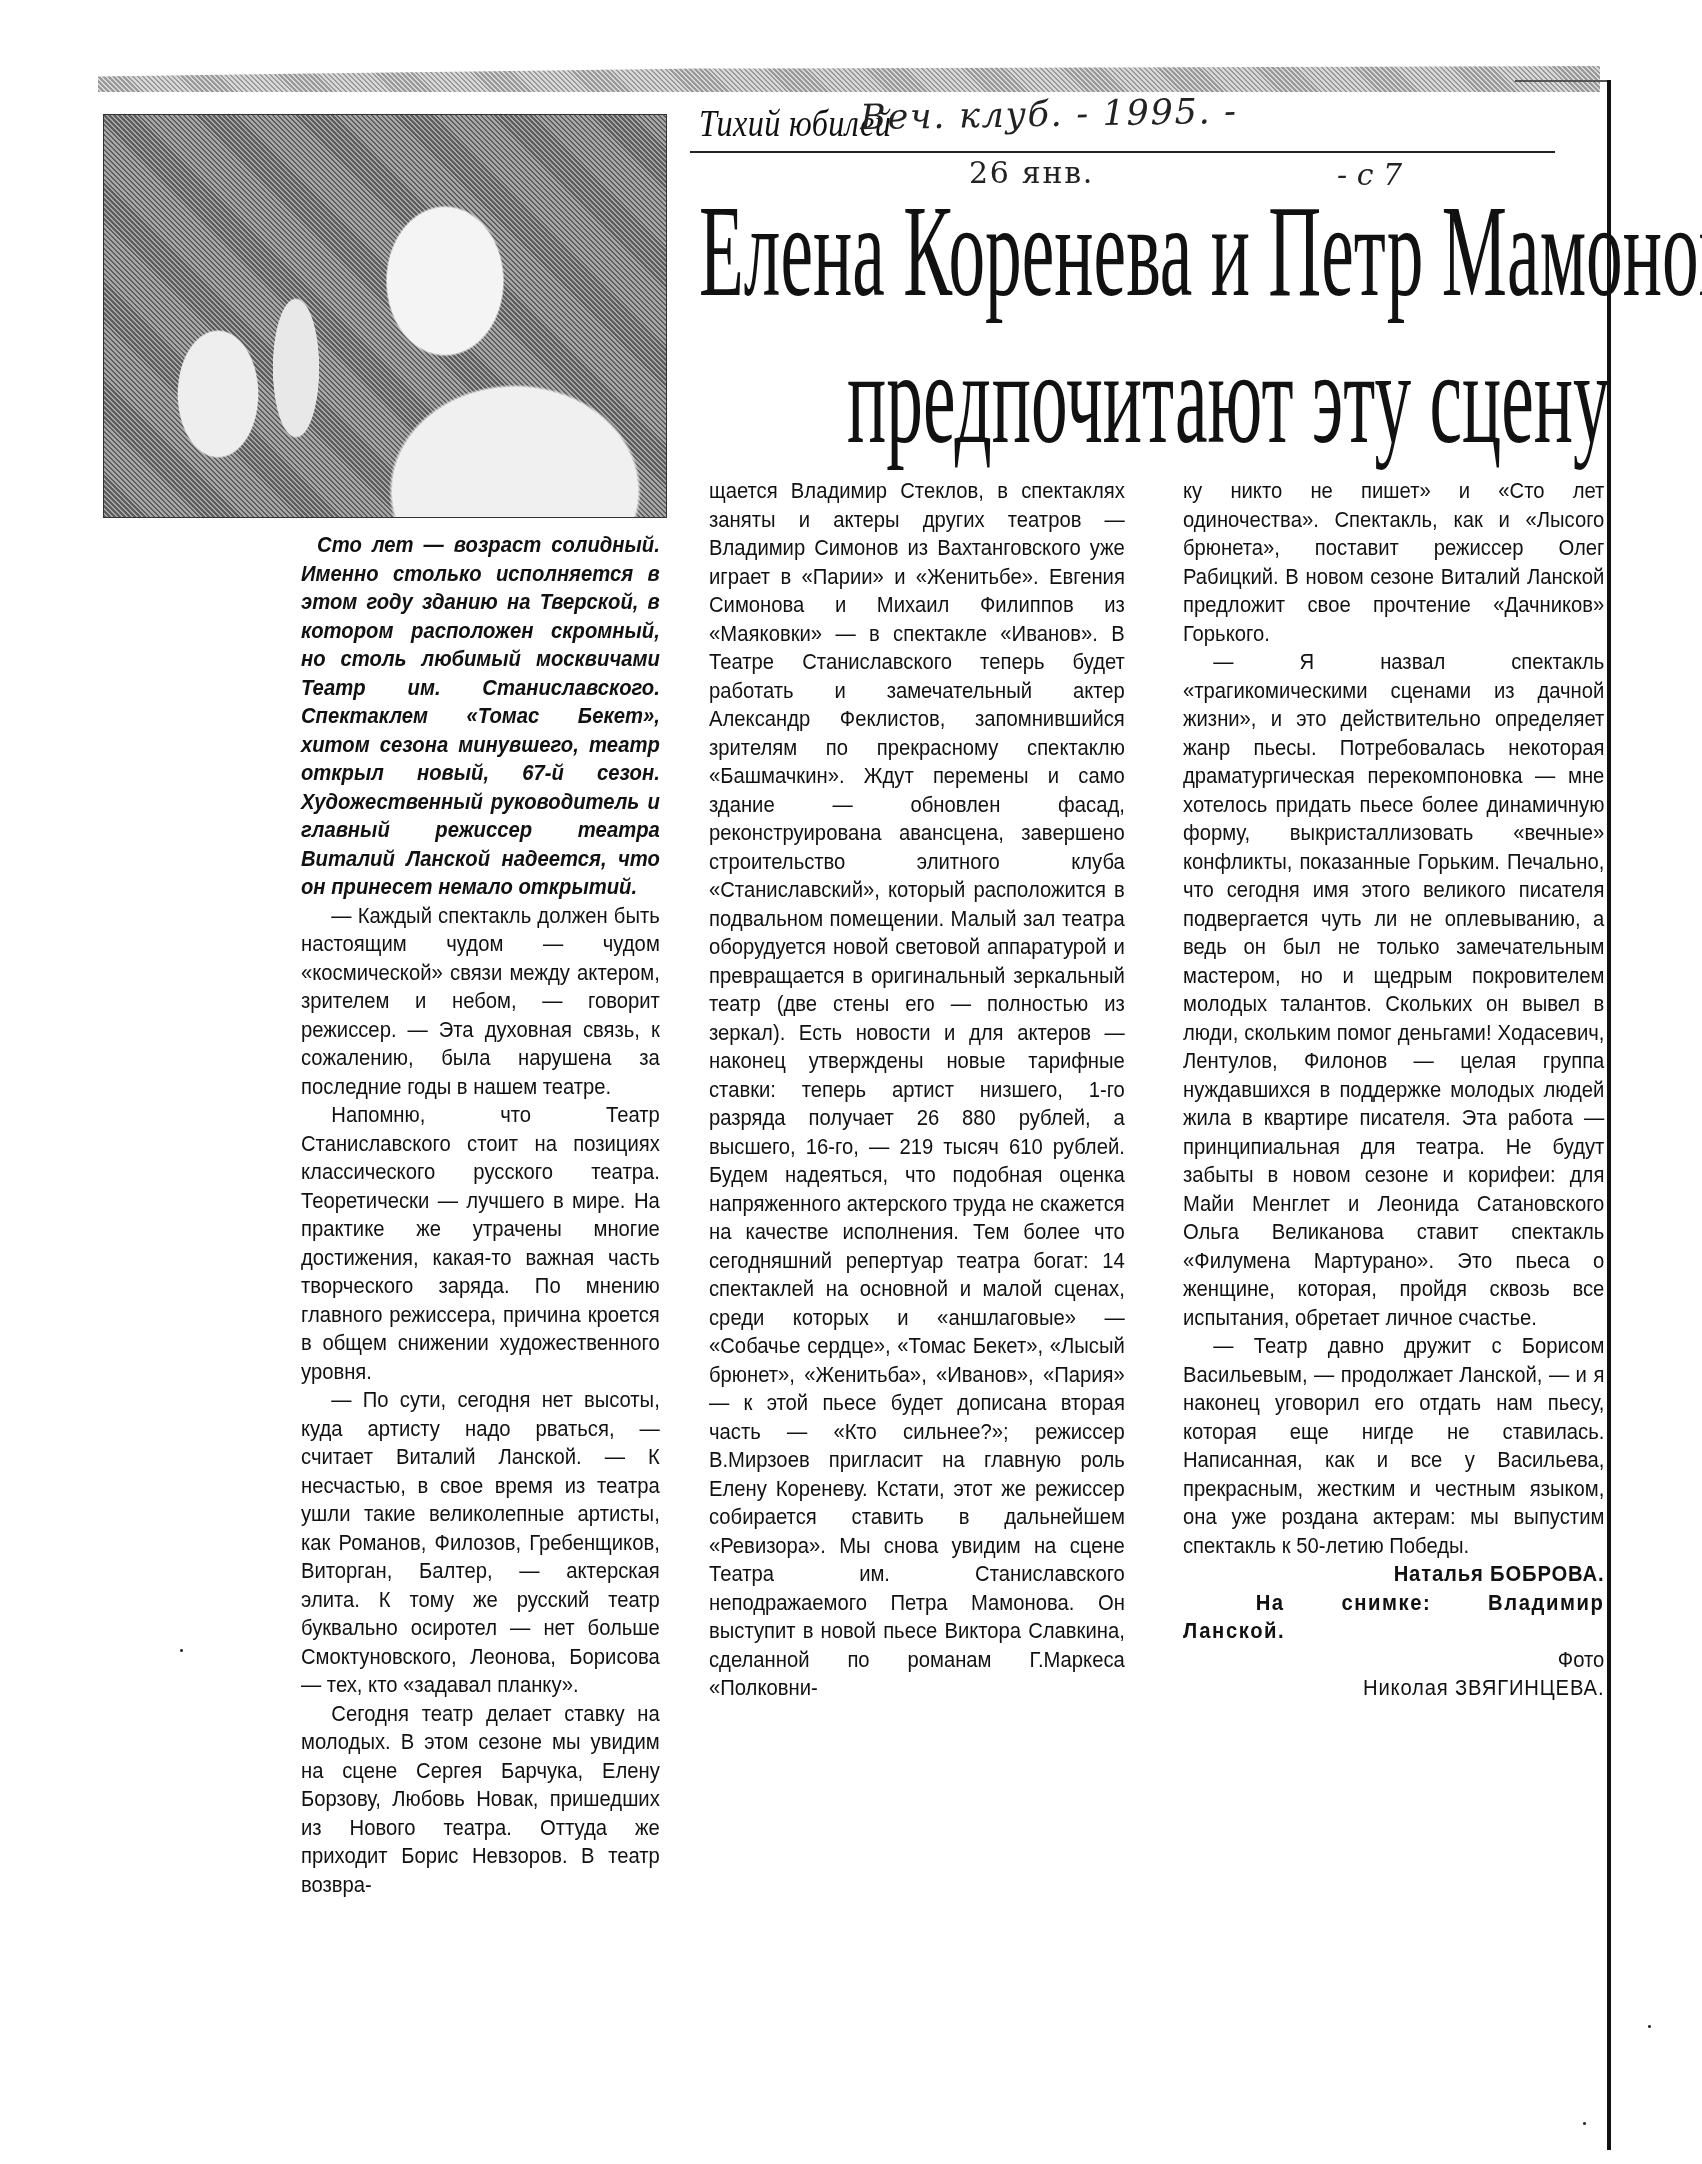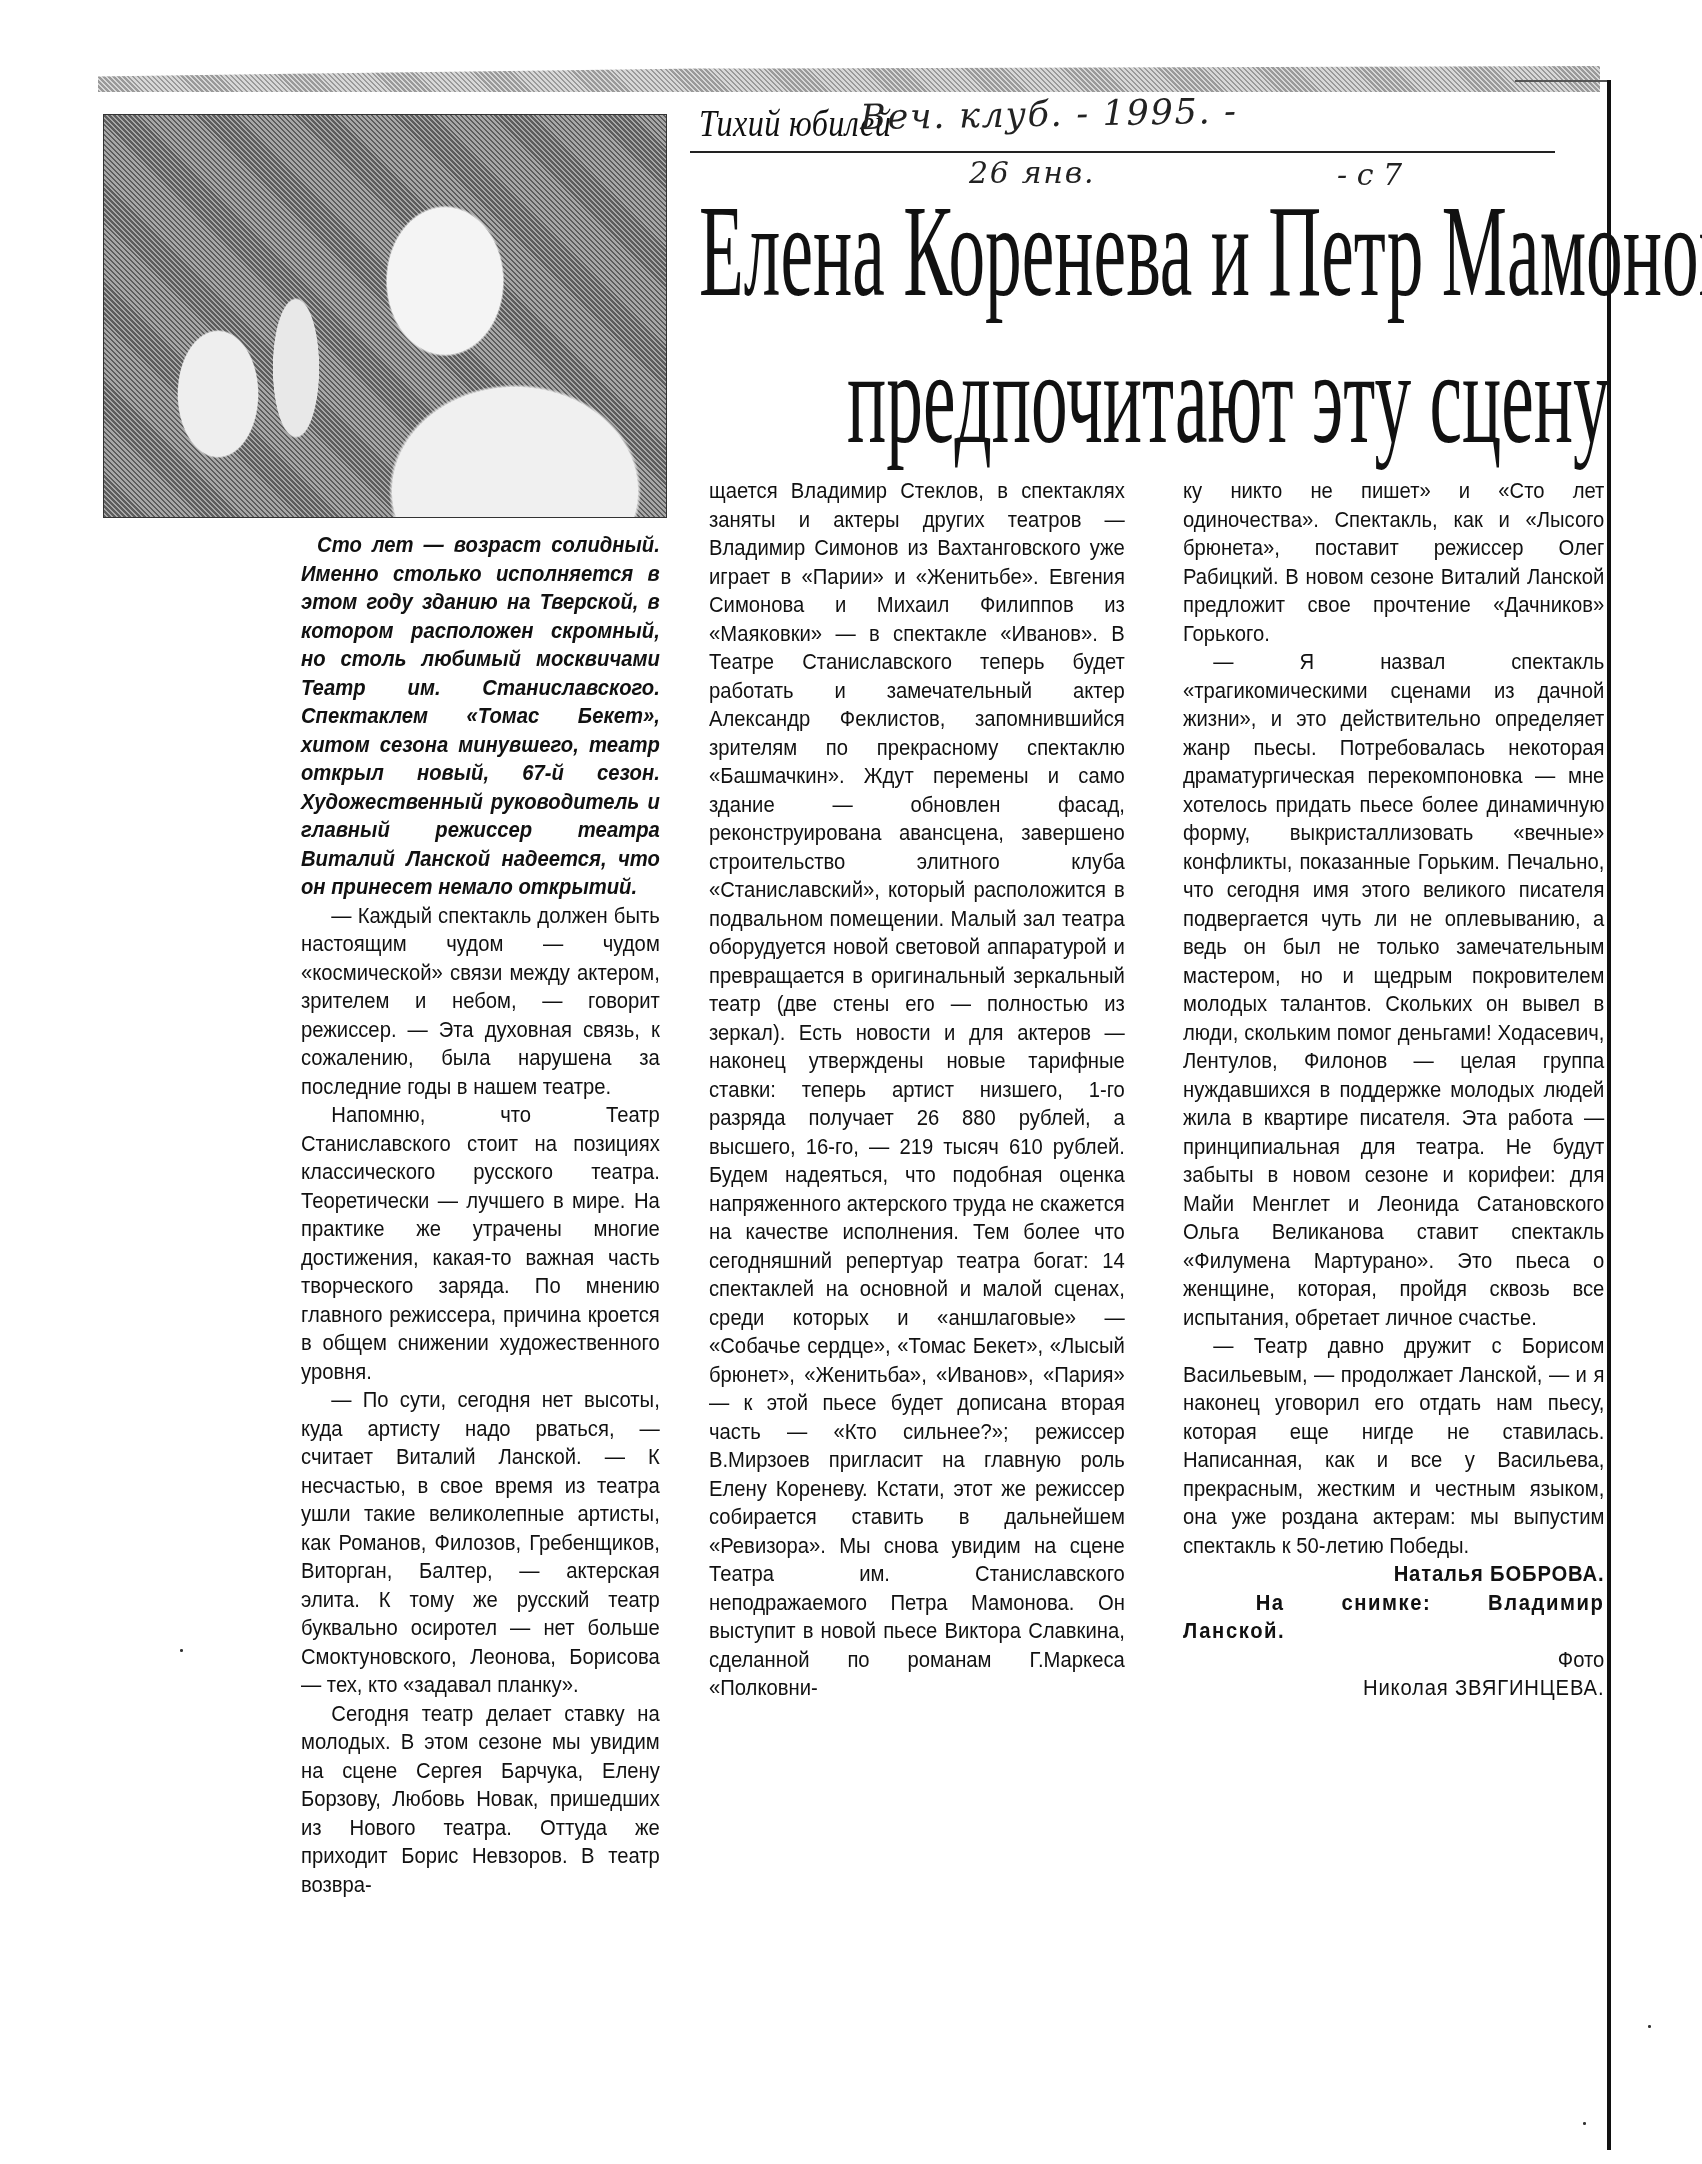--- a/index.html
+++ b/index.html
@@ -31,21 +31,21 @@
     transform: scaleX(0.85); transform-origin: left top;
   }
   .rubric-rule { position: absolute; left: 690px; top: 151px; width: 865px; height: 1.7px; background: #222; }
   .handwrite-1 {
     position: absolute; left: 860px; top: 94px;
     font-family: "DejaVu Serif", serif; font-style: italic; font-size: 35px; color: #222; letter-spacing: 1.7px;
     transform: rotate(-1deg);
   }
   .handwrite-2 {
     position: absolute; left: 969px; top: 155px;
-    font-family: "DejaVu Serif", serif; font-style: italic; font-size: 30px; color: #222; letter-spacing: 1.7px;
+    font-family: "DejaVu Serif", serif; font-size: 30px; color: #222; letter-spacing: 1.7px;
   }
   .handwrite-3 {
     position: absolute; left: 1337px; top: 157px;
     font-family: "DejaVu Serif", serif; font-style: italic; font-size: 30px; color: #222;
   }
 
   .headline-1, .headline-2 {
     position: absolute; font-family: "Liberation Serif", serif; font-weight: normal; color: #111;
     white-space: nowrap; transform-origin: left top; margin: 0;
   }

